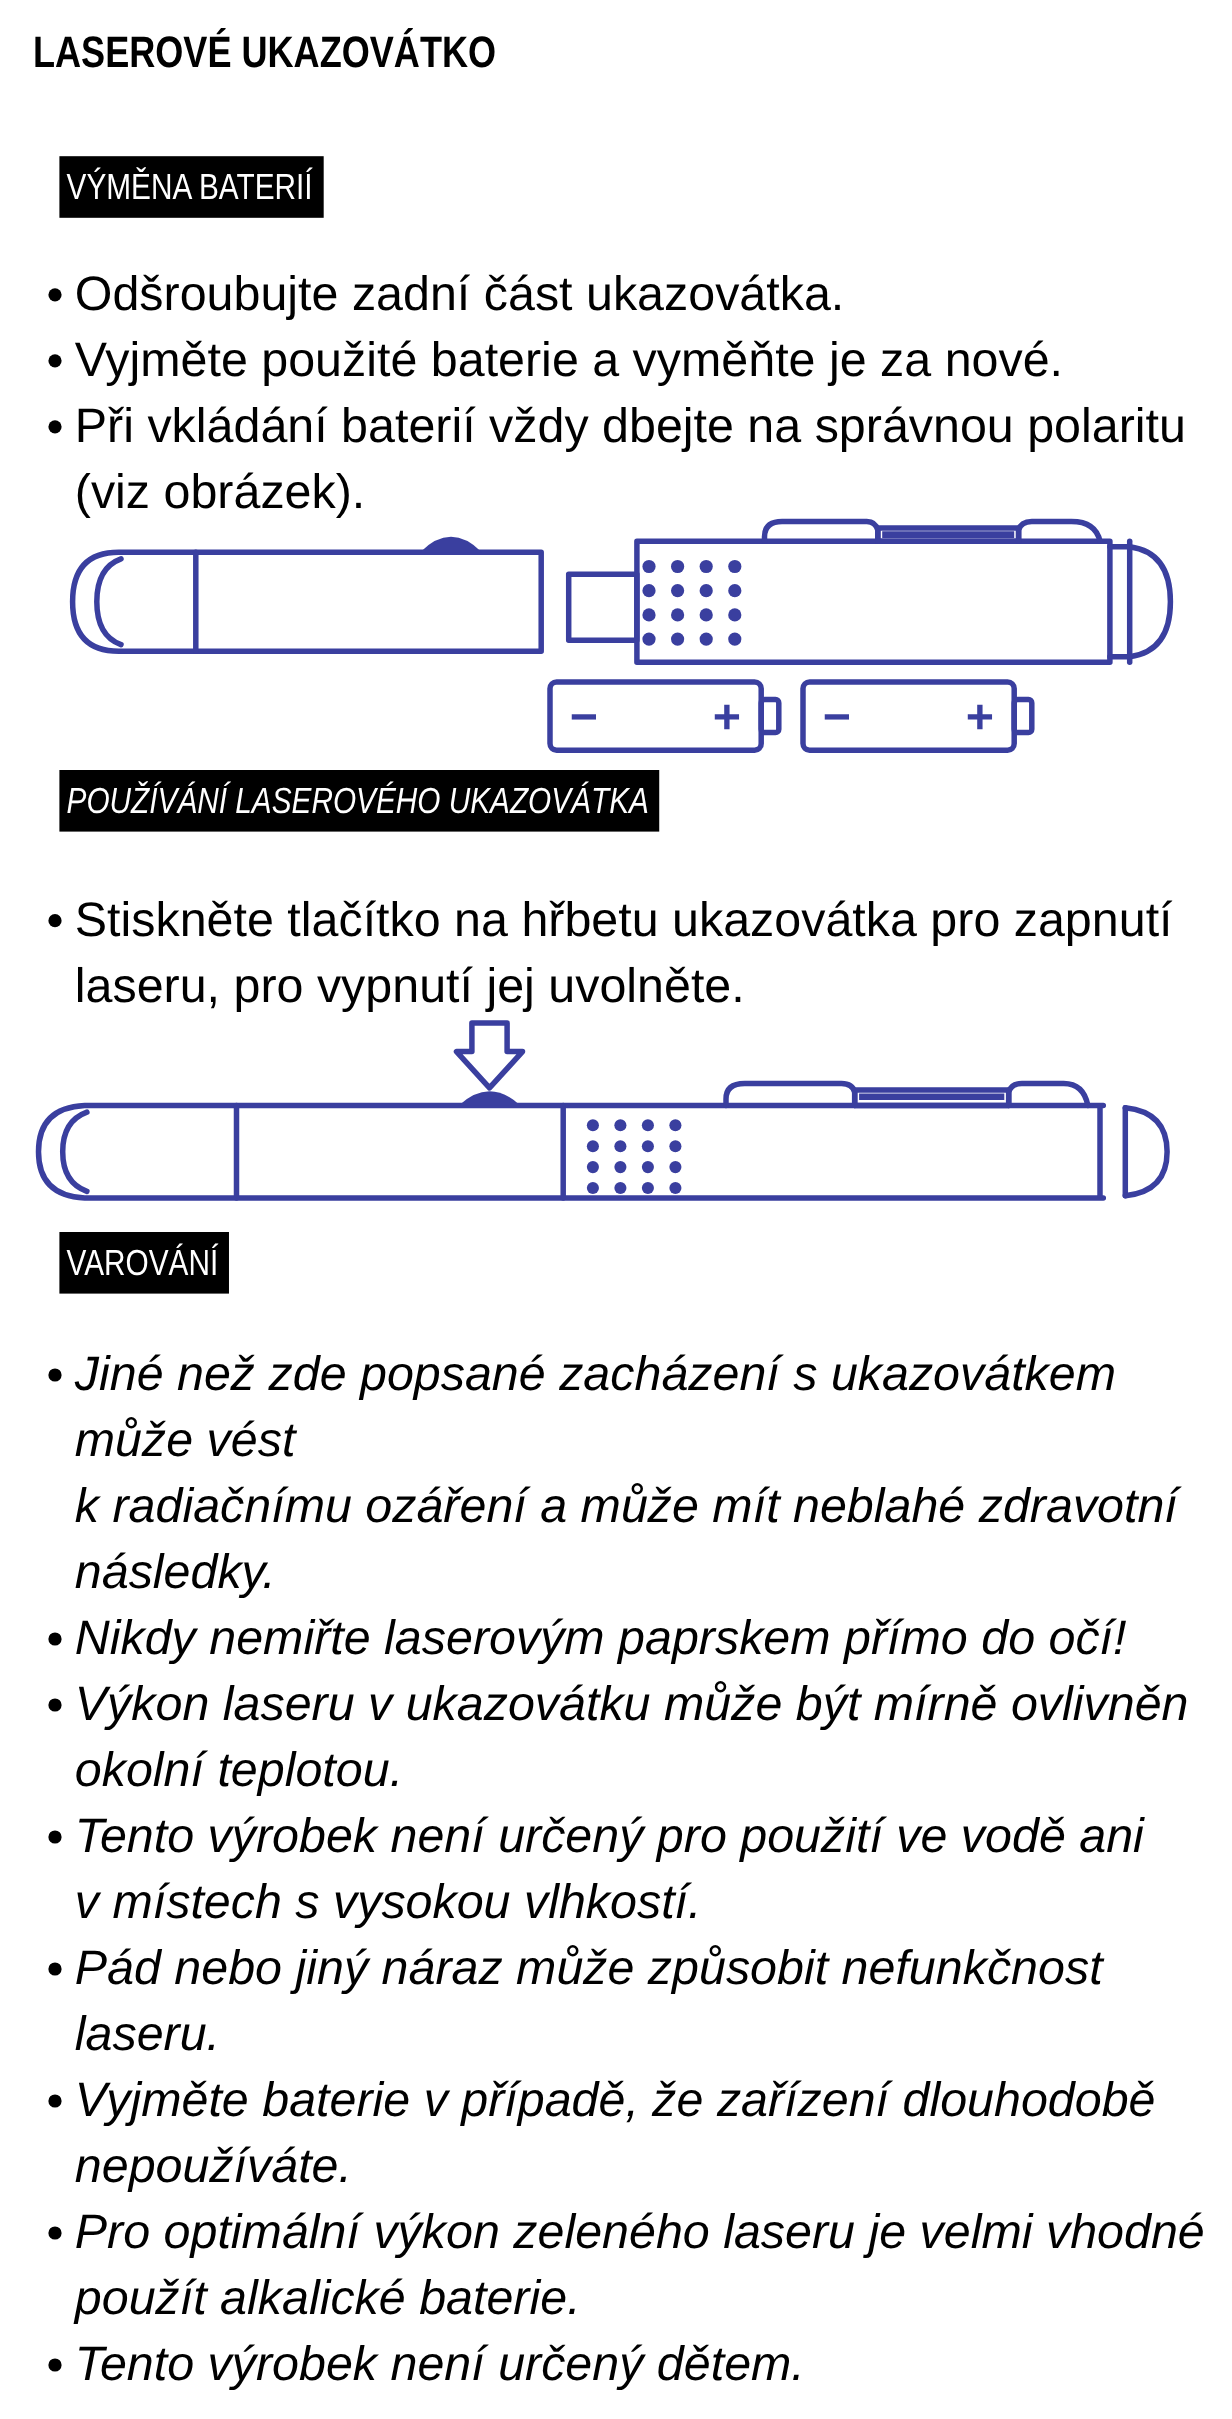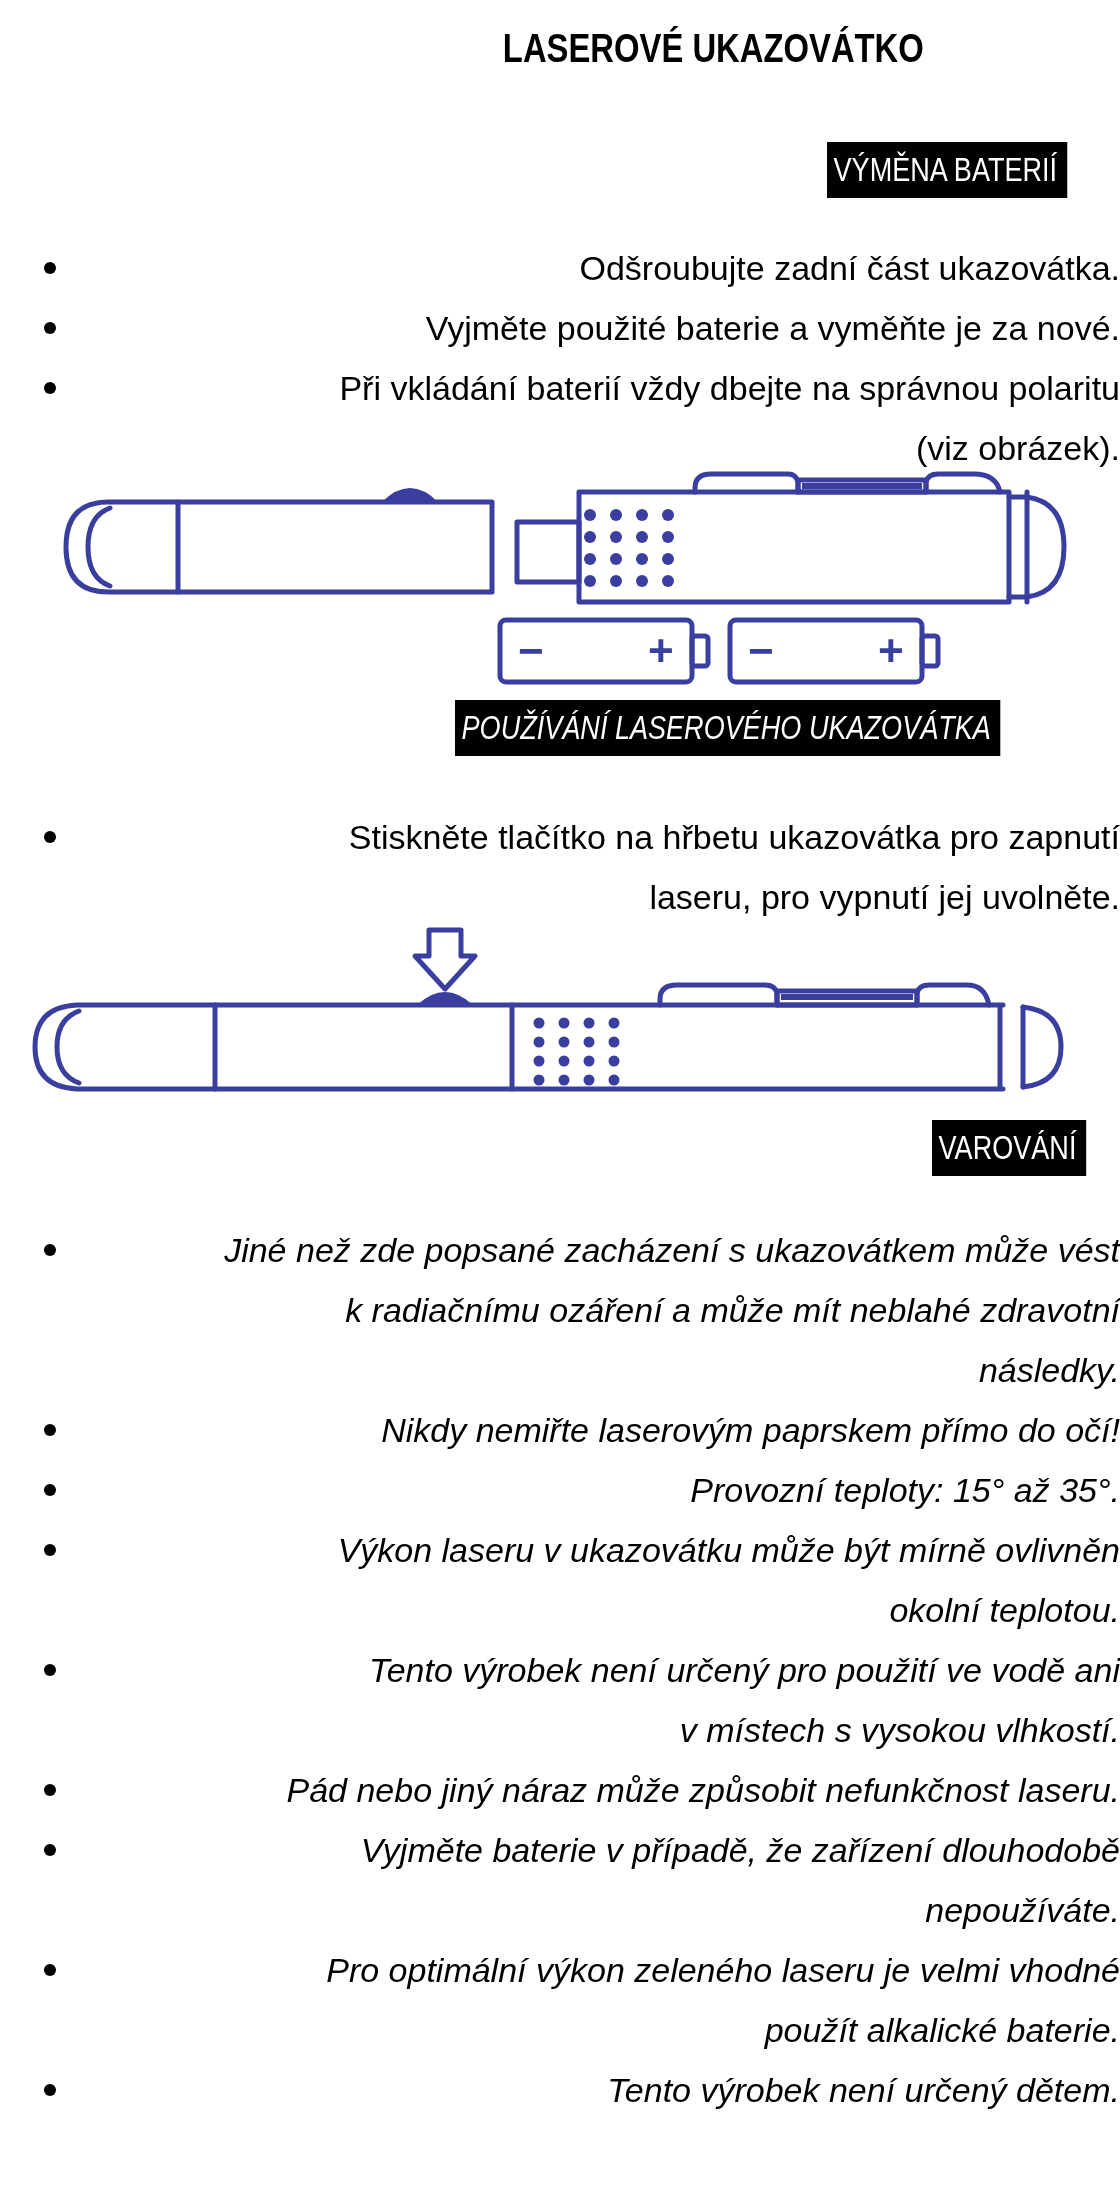--- a/index.html
+++ b/index.html
@@ -2,41 +2,41 @@
 <html><head>
 <meta charset="utf-8">
 <style>
   html, body { margin: 0; padding: 0; }
   body {
     width: 1120px; height: 2199px;
     background: #ffffff; color: #000000;
     font-family: "Liberation Sans", sans-serif;
     overflow: hidden;
   }
-  .page { padding: 24px 0 0 30px; width: 1090px; text-align: right; }
+  .page { padding: 24px 0 0 30px; width: 1090px; }
 
   h1.title {
     margin: 0; font-size: 40px; font-weight: bold; line-height: 48px;
     white-space: nowrap; transform: scaleX(0.82); transform-origin: 0 50%;
   }
 
   .head-wrap { margin: 0; padding-left: 24px; }
   .head-wrap.h1g { margin-top: 70px; }
   .head-wrap.h2g { margin-top: 15px; font-style: italic; }
   .head-wrap.h3g { margin-top: 18px; text-decoration: underline; }
   .sec-head {
     display: inline-block; background: #000; color: #fff;
     font-size: 33px; line-height: 33px; padding: 11px 12px 12px 8px;
     white-space: nowrap; transform: scaleX(0.82); transform-origin: 0 50%;
   }
 
   ul.blist { list-style: none; margin: 0; padding: 0 0 0 14px; }
   ul.blist li {
     position: relative; padding-left: 24px;
-    font-size: 34px; line-height: 60px;
+    font-size: 44px; line-height: 60px;
     white-space: pre-line;
   }
   ul.blist li::before {
     content: ""; position: absolute; left: 0; top: 24px;
     width: 12px; height: 12px; border-radius: 50%; background: #000;
   }
   #list1 { margin-top: 40px; }
   #list2 { margin-top: 51px; }
   #list3 { margin-top: 44px; font-style: italic; }
 
@@ -179,21 +179,20 @@
 
   <div class="head-wrap h3g">
     <span class="sec-head">VAROVÁNÍ</span>
   </div>
 
   <ul class="blist" id="list3">
     <li>Jiné než zde popsané zacházení s ukazovátkem může vést
 k radiačnímu ozáření a může mít neblahé zdravotní
 následky.</li>
     <li>Nikdy nemiřte laserovým paprskem přímo do očí!</li>
-    <li>Provozní teploty: 15° až 35°.</li>
     <li>Výkon laseru v ukazovátku může být mírně ovlivněn
 okolní teplotou.</li>
     <li>Tento výrobek není určený pro použití ve vodě ani
 v místech s vysokou vlhkostí.</li>
     <li>Pád nebo jiný náraz může způsobit nefunkčnost laseru.</li>
     <li>Vyjměte baterie v případě, že zařízení dlouhodobě
 nepoužíváte.</li>
     <li>Pro optimální výkon zeleného laseru je velmi vhodné
 použít alkalické baterie.</li>
     <li>Tento výrobek není určený dětem.</li>

